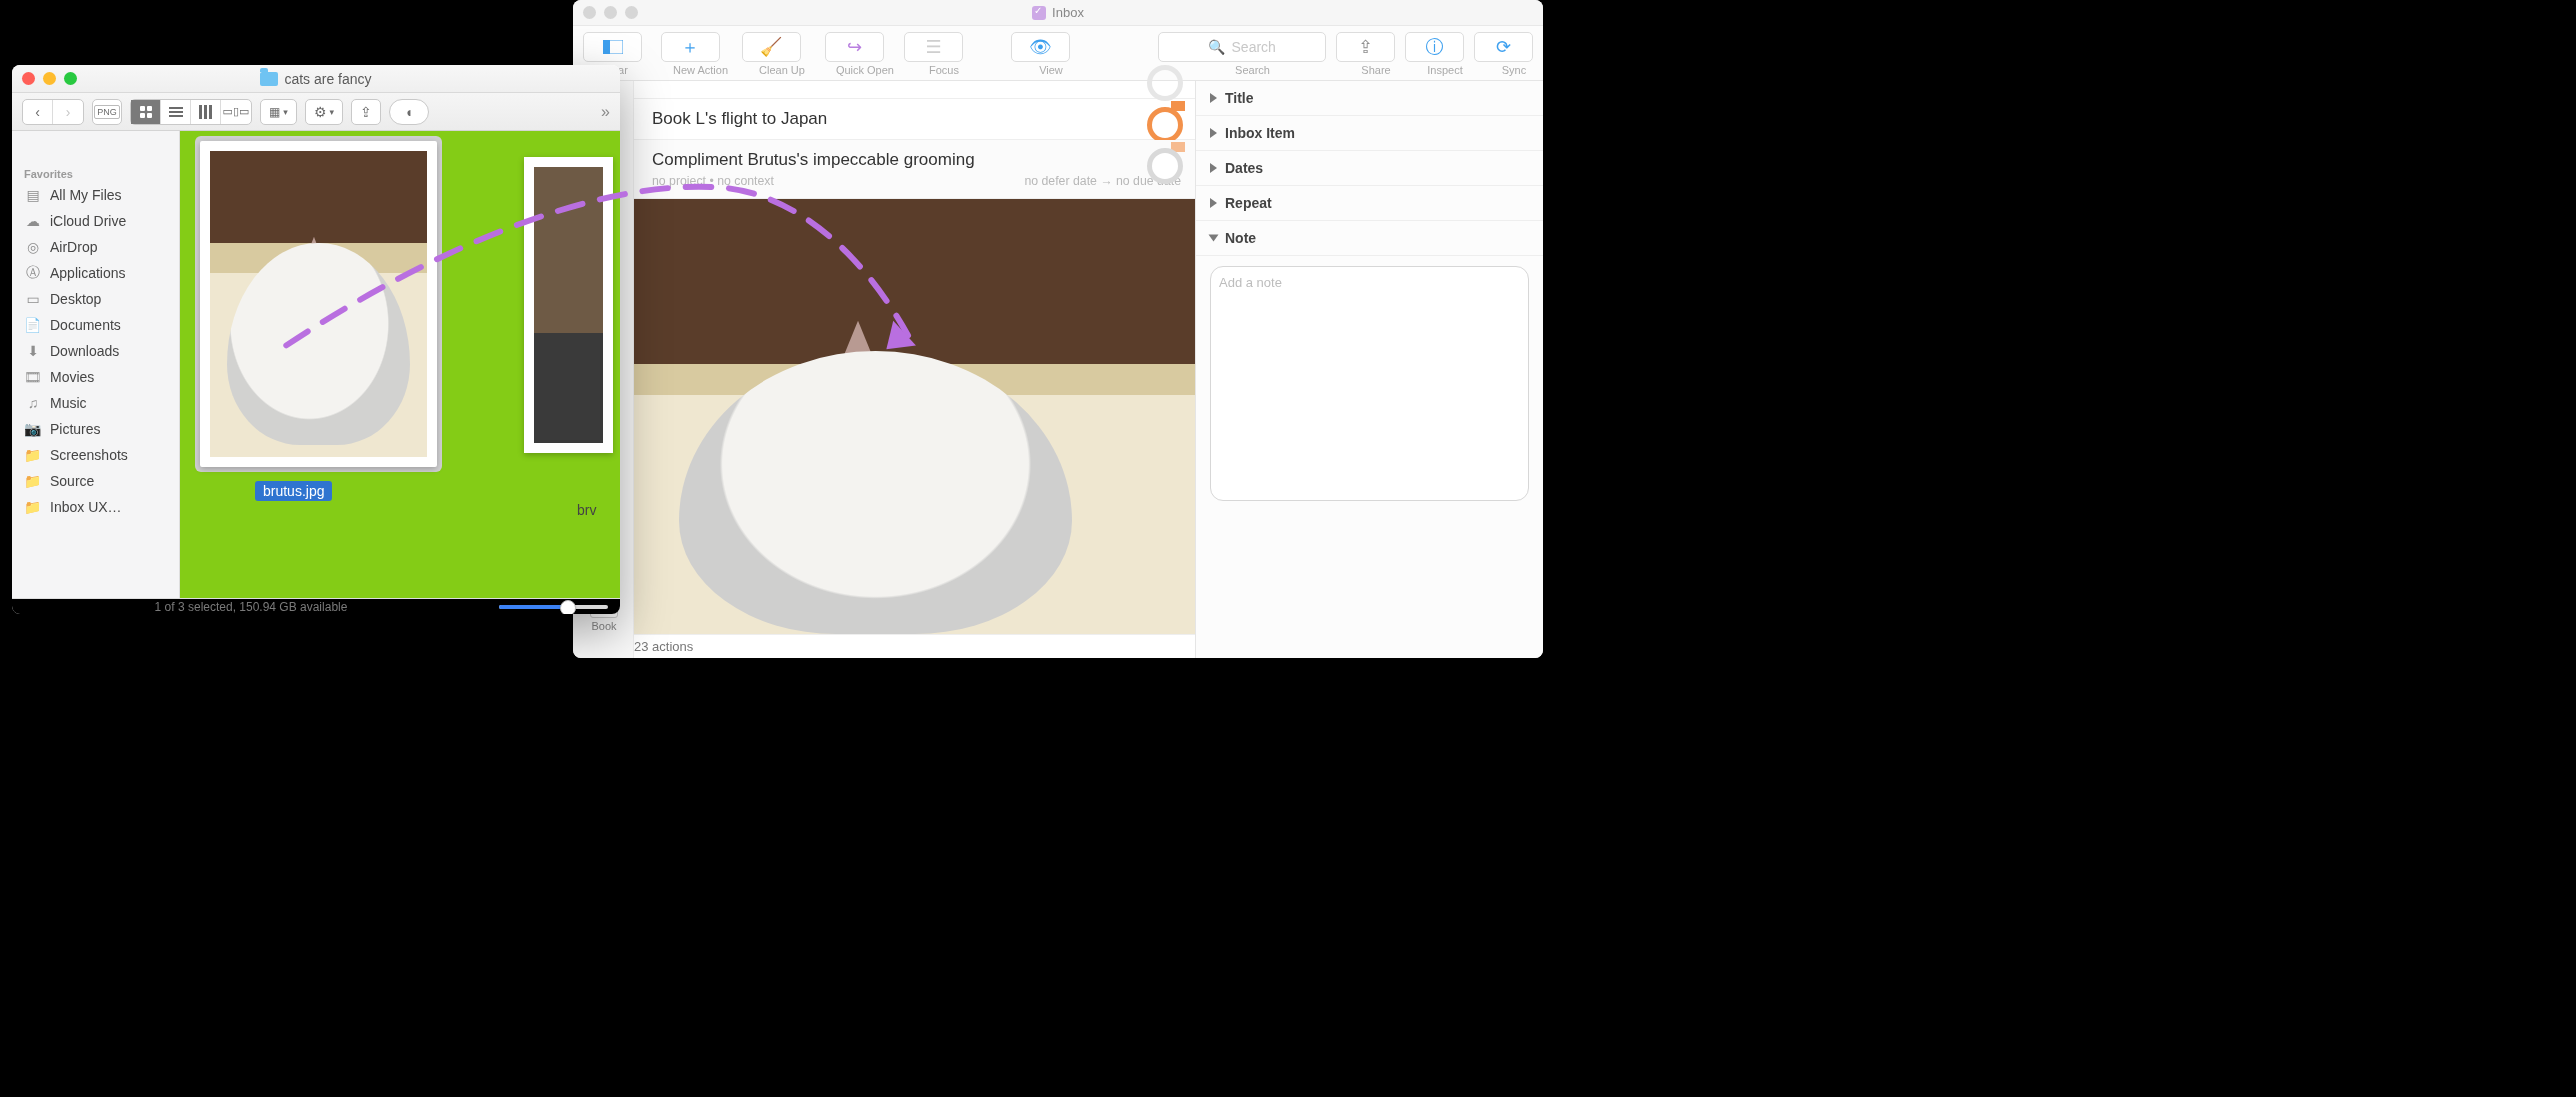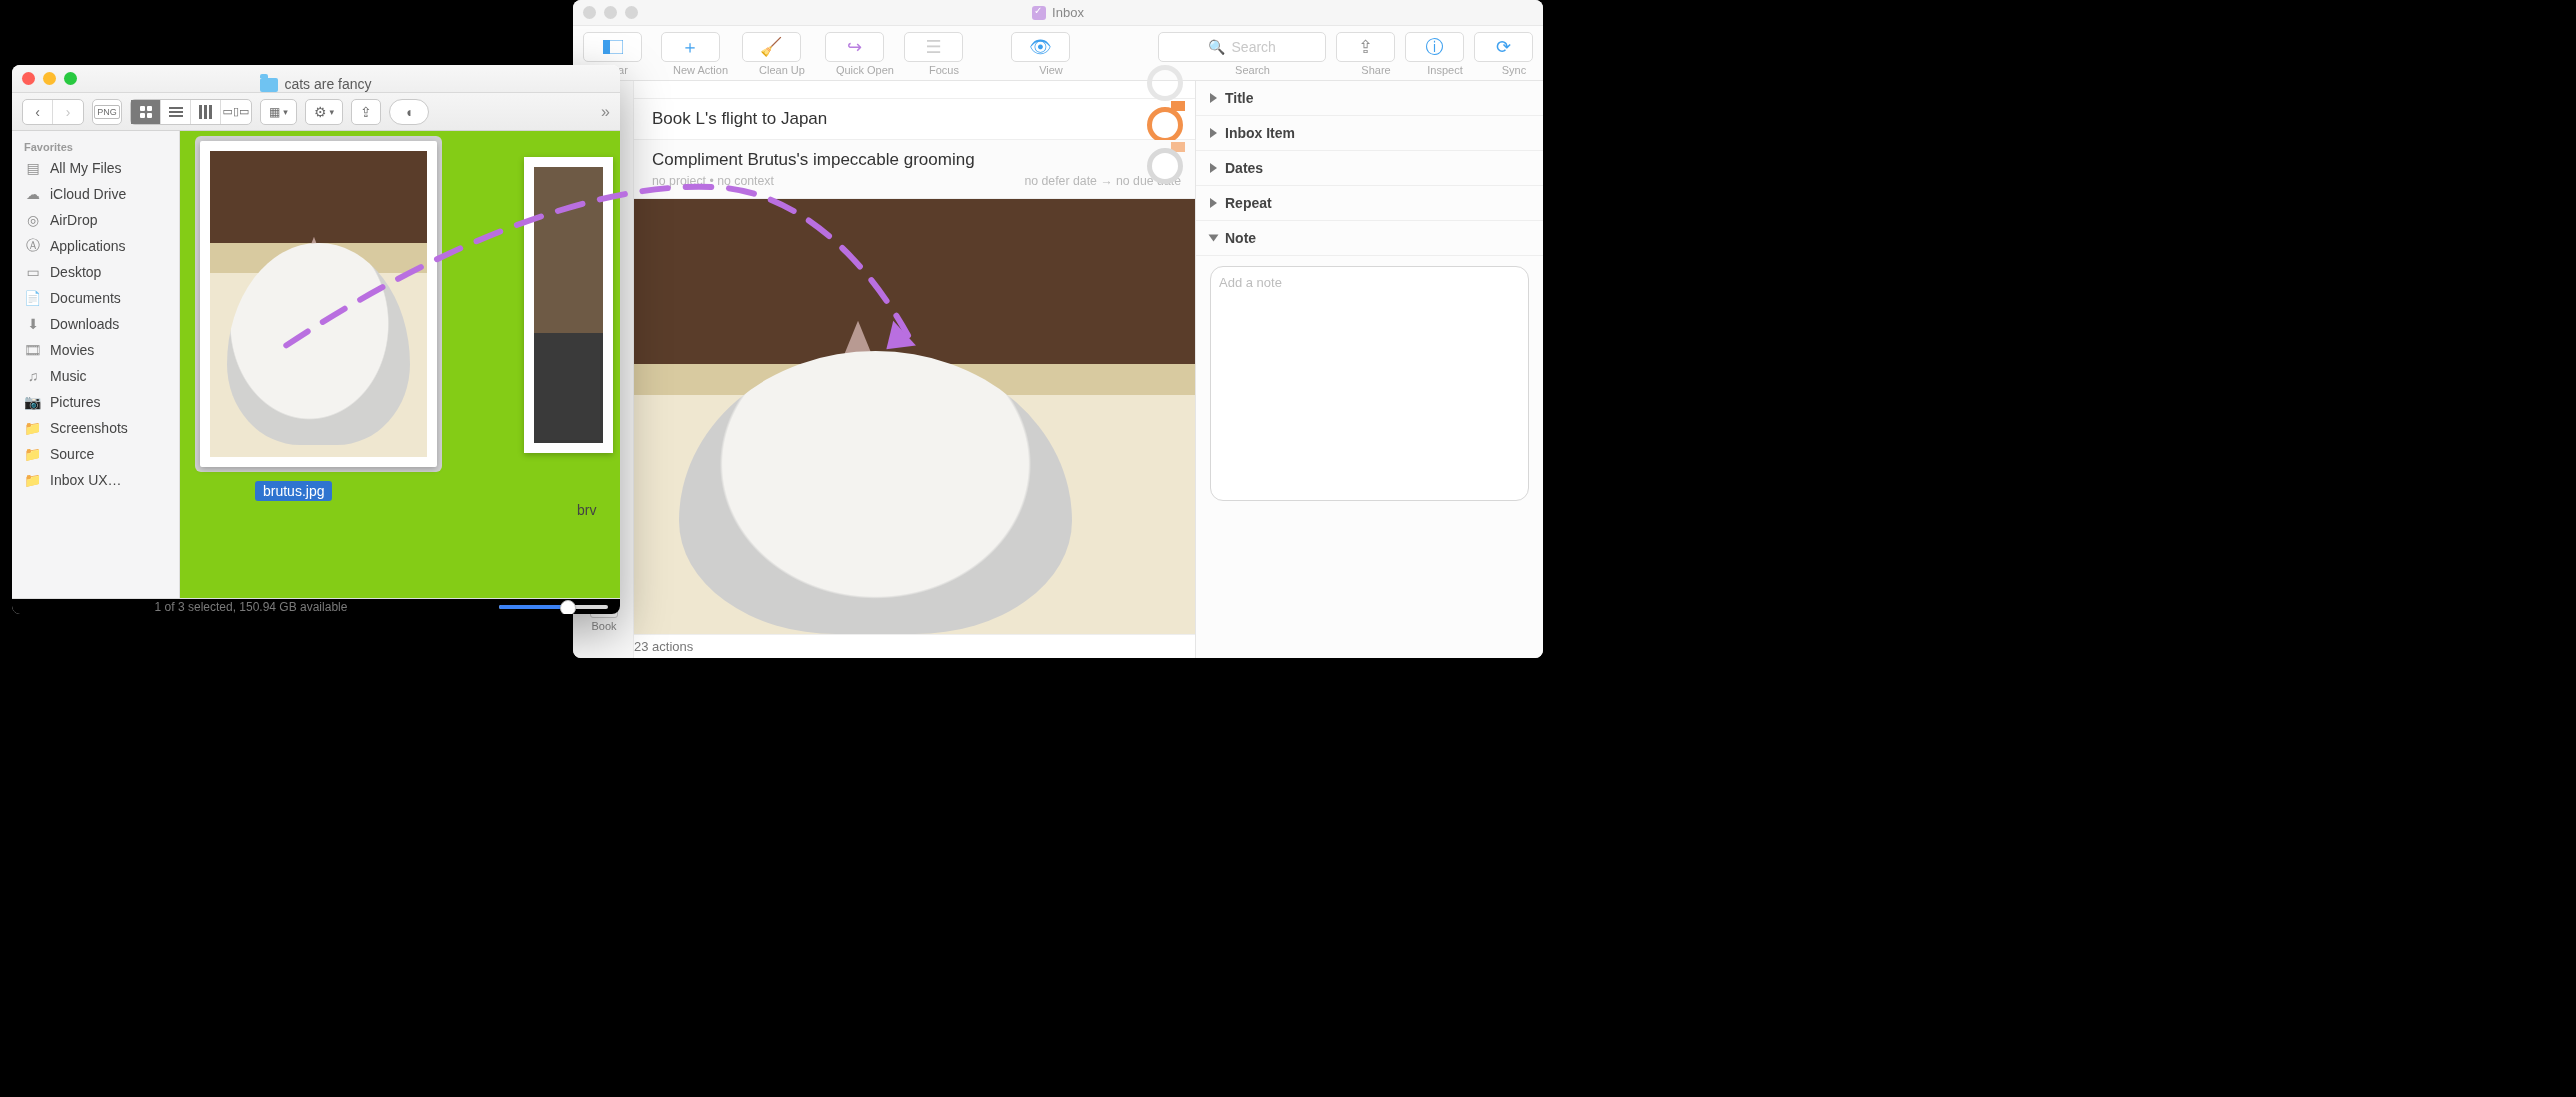--- a/index.html
+++ b/index.html
@@ -57,39 +57,39 @@
   .note-box { margin:10px 14px; height:235px; border:1px solid #d7d7d7; border-radius:13px; background:#fff;
     padding:8px; font-size:13px; color:#bdbdbd;}
 
   
   .finder {
     position:absolute; left:12px; top:65px; width:608px; height:549px;
     background:#fff; border-radius:8px; box-shadow:0 18px 49px rgba(0,0,0,.35);
     display:flex; flex-direction:column; overflow:hidden;
   }
   .finder-titlebar { height:28px; background:linear-gradient(#f7f7f7,#efefef); border-bottom:1px solid #d9d9d9;
-    display:flex; align-items:flex-end; justify-content:center; font-size:14px; color:#5a5a5a; position:relative;}
+    display:flex; align-items:center; justify-content:center; font-size:14px; color:#5a5a5a; position:relative;}
   .finder-titlebar .traffic{position:absolute; left:10px; top:7px; display:flex; gap:8px;}
   .traffic .r{background:#ff5f57}.traffic .y{background:#febc2e}.traffic .g{background:#28c940}
   .traffic span{width:13px;height:13px;border-radius:50%;display:block;}
   .finder-titlebar .foldericon{width:18px;height:14px;background:#6fc3f2;border-radius:2px;margin-right:6px;display:inline-block;position:relative;}
   .finder-titlebar .foldericon::before{content:"";position:absolute;left:0;top:-4px;width:8px;height:4px;background:#6fc3f2;border-radius:2px 2px 0 0;}
   .finder-toolbar{height:38px;background:linear-gradient(#f5f5f5,#ececec);border-bottom:1px solid #d4d4d4;
     display:flex;align-items:center;gap:8px;padding:0 10px;}
   .seg, .fbtn{height:26px;border:1px solid #c9c9c9;border-radius:5px;background:#fff;display:flex;align-items:center;justify-content:center;padding:0 8px;color:#6b6b6b;font-size:14px;}
   .seg{padding:0;}
   .seg > div{width:30px;height:100%;display:flex;align-items:center;justify-content:center;border-right:1px solid #dcdcdc;}
   .seg > div:last-child{border-right:none;}
   .navseg > div{width:30px;}
   .viewseg .active{background:#7a7a7a;color:#fff;}
   .pill{border-radius:13px;width:40px;}
   .finder-toolbar .spacer{flex:1;}
   .finder-body{flex:1;display:flex;min-height:0;}
   .sidebar{width:168px;background:#f5f5f6;border-right:1px solid #dedede;padding-top:6px;overflow:auto;}
-  .side-hdr{font-size:11px;color:#9a9a9a;padding:4px 12px 2px;font-weight:600;}
+  .side-hdr{font-size:11px;color:#9a9a9a;padding:4px 12px 2px;font-weight:600;margin-top:27px;}
   .side-item{display:flex;align-items:center;gap:8px;padding:5px 12px;font-size:14px;color:#454545;}
   .side-item .sicon{width:18px;height:14px;display:inline-flex;align-items:center;justify-content:center;color:#8e8e8e;font-size:14px;}
   .content{flex:1;background:#84cc16;position:relative;overflow:hidden;}
   .thumb{position:absolute;left:20px;top:10px;width:237px;height:326px;border:10px solid #fff;background:#fff;box-shadow:0 2px 6px rgba(0,0,0,.25), 0 0 0 5px #d0d0d2;border-radius:2px;}
   .thumb .img{width:100%;height:100%;
     background:linear-gradient(#5a3d2a 0 30%, #d8caa0 30% 40%, #efe7d0 40% 100%);position:relative;overflow:hidden;}
   .thumb .img::after{content:"";position:absolute;left:8%;bottom:4%;width:84%;height:66%;
     background:radial-gradient(ellipse at 45% 40%, #f4f3f0 0 55%, #d2d2d0 56% 100%);
     border-radius:50% 50% 40% 40%/60% 60% 40% 40%;}
   .thumb .ear{position:absolute;left:38%;top:28%;width:43px;height:57px;background:#b89a92;clip-path:polygon(50% 0,100% 100%,0 100%);}

